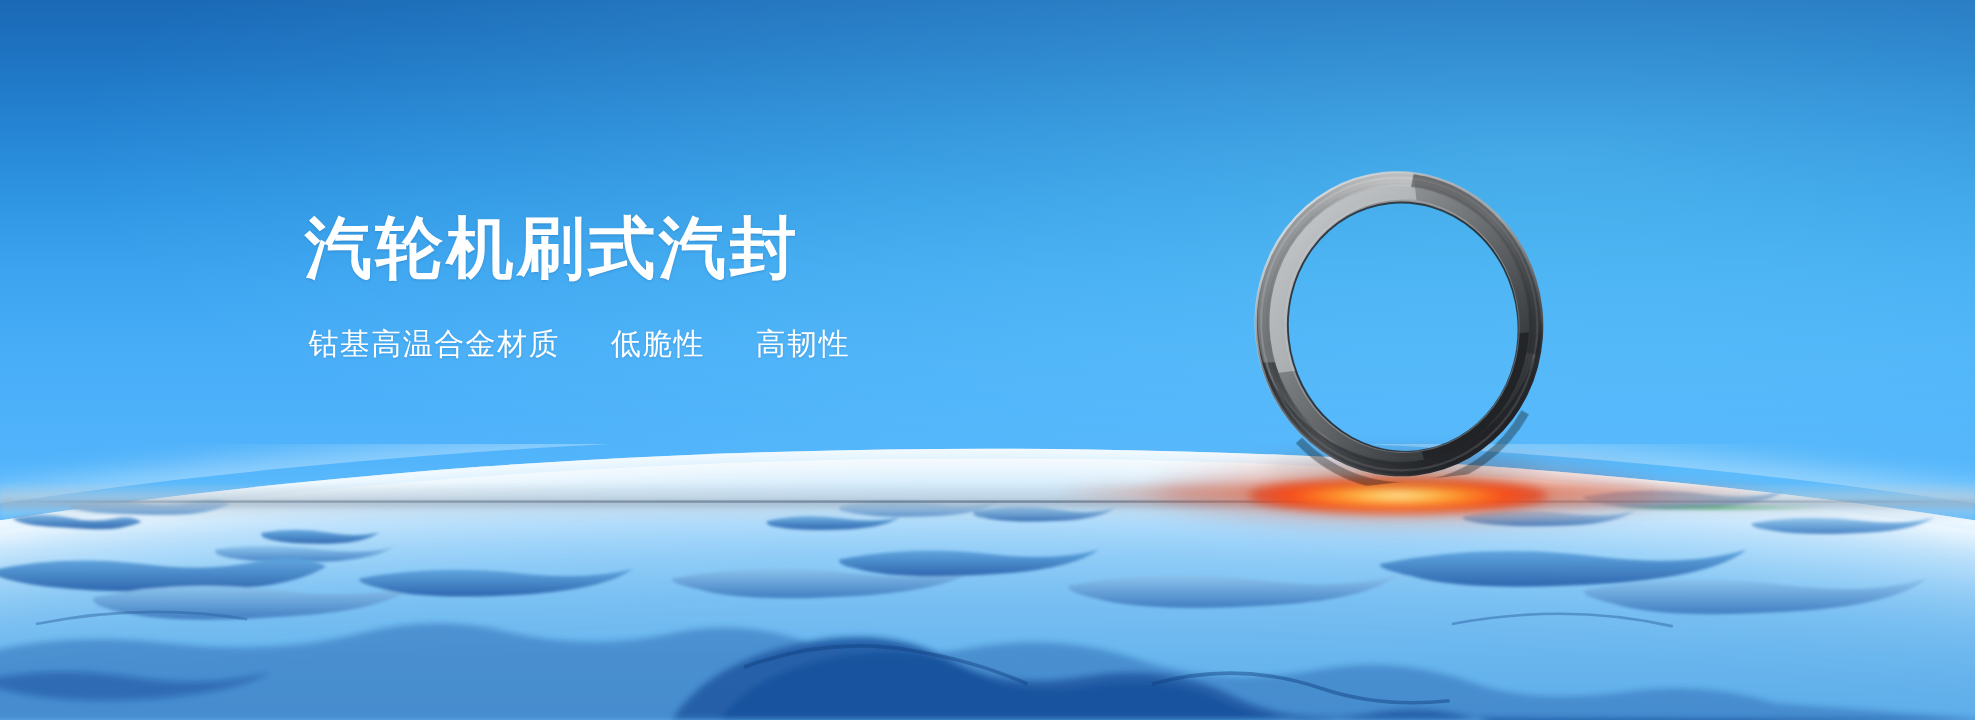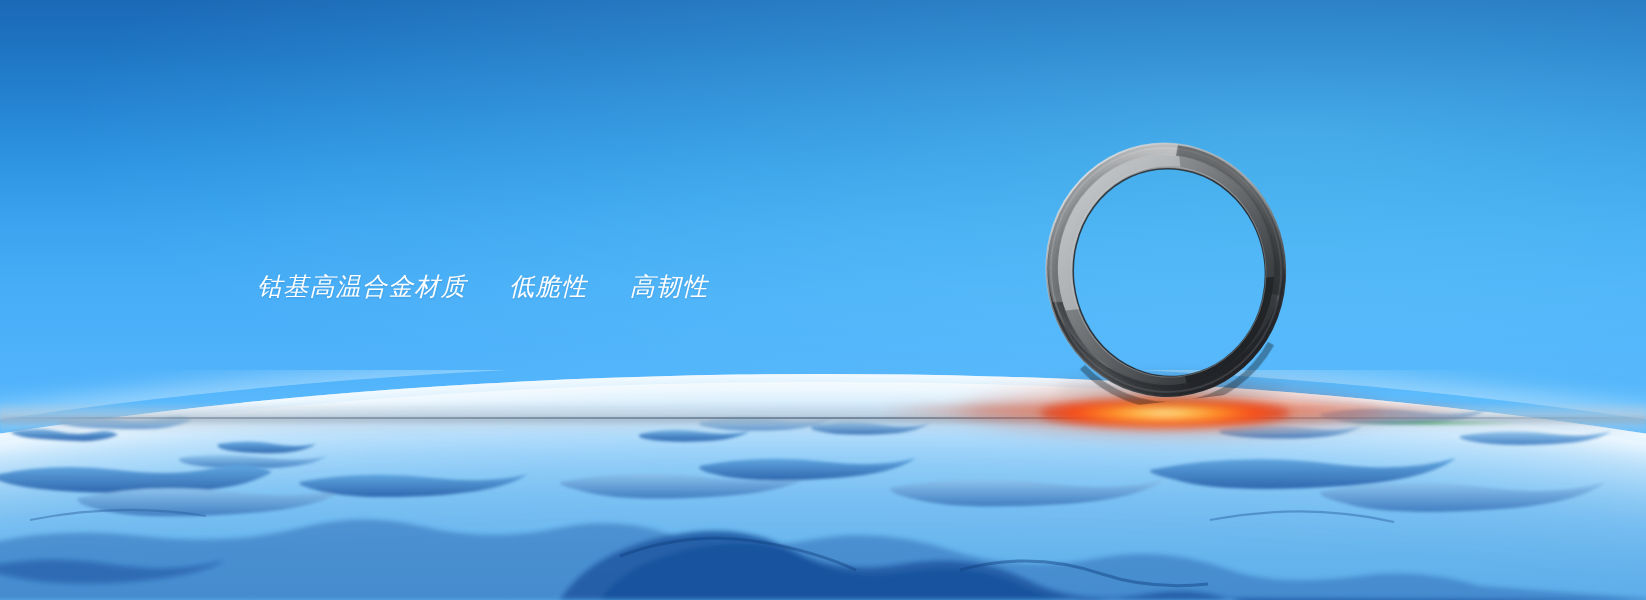--- a/index.html
+++ b/index.html
@@ -218,21 +218,21 @@
   }
   .subline {
     position: absolute;
     color: #ffffff;
     font-size: 25px;
     font-weight: 400;
     letter-spacing: 1.2px;
     white-space: nowrap;
     text-shadow: 0 1px 2px rgba(20,70,130,0.20);
   }
-  .subline-1 { left: 257px; top: 270px; font-style: italic; }
+  .subline-1 { left: 257px; top: 270px; }
   .subline-2 { left: 298px; top: 320px; }
   .sub-gap { display: inline-block; width: 26px; }
 </style>
 </head>
 <body>
 
 <div id="banner">
 
   <div class="sky"></div>
   <div class="sky-right-warm"></div>
@@ -402,20 +402,21 @@
 
       <ellipse cx="124" cy="131" rx="119.5" ry="126.5" fill="none" stroke="url(#rimHi)" stroke-width="2"></ellipse>
 
       <ellipse cx="127" cy="134" rx="96" ry="104" fill="none" stroke="#1a1c1f" stroke-width="1.6" opacity="0.75"></ellipse>
       <ellipse cx="126.2" cy="133" rx="97.4" ry="105.4" fill="none" stroke="#cfd2d4" stroke-width="1" opacity="0.35"></ellipse>
 
       <path d="M30,218 A120,127 0 0 0 220,216" fill="none" stroke="#0c0e11" stroke-width="7" opacity="0.35" filter="url(#ringBlur)"></path>
     </svg>
   </div>
 
+  <div class="headline">汽轮机刷式汽封</div>
 
   <div class="subline subline-1">
     <span>钴基高温合金材质</span>
     <span class="sub-gap"></span>
     <span>低脆性</span>
     <span class="sub-gap"></span>
     <span>高韧性</span>
   </div>
 
 

